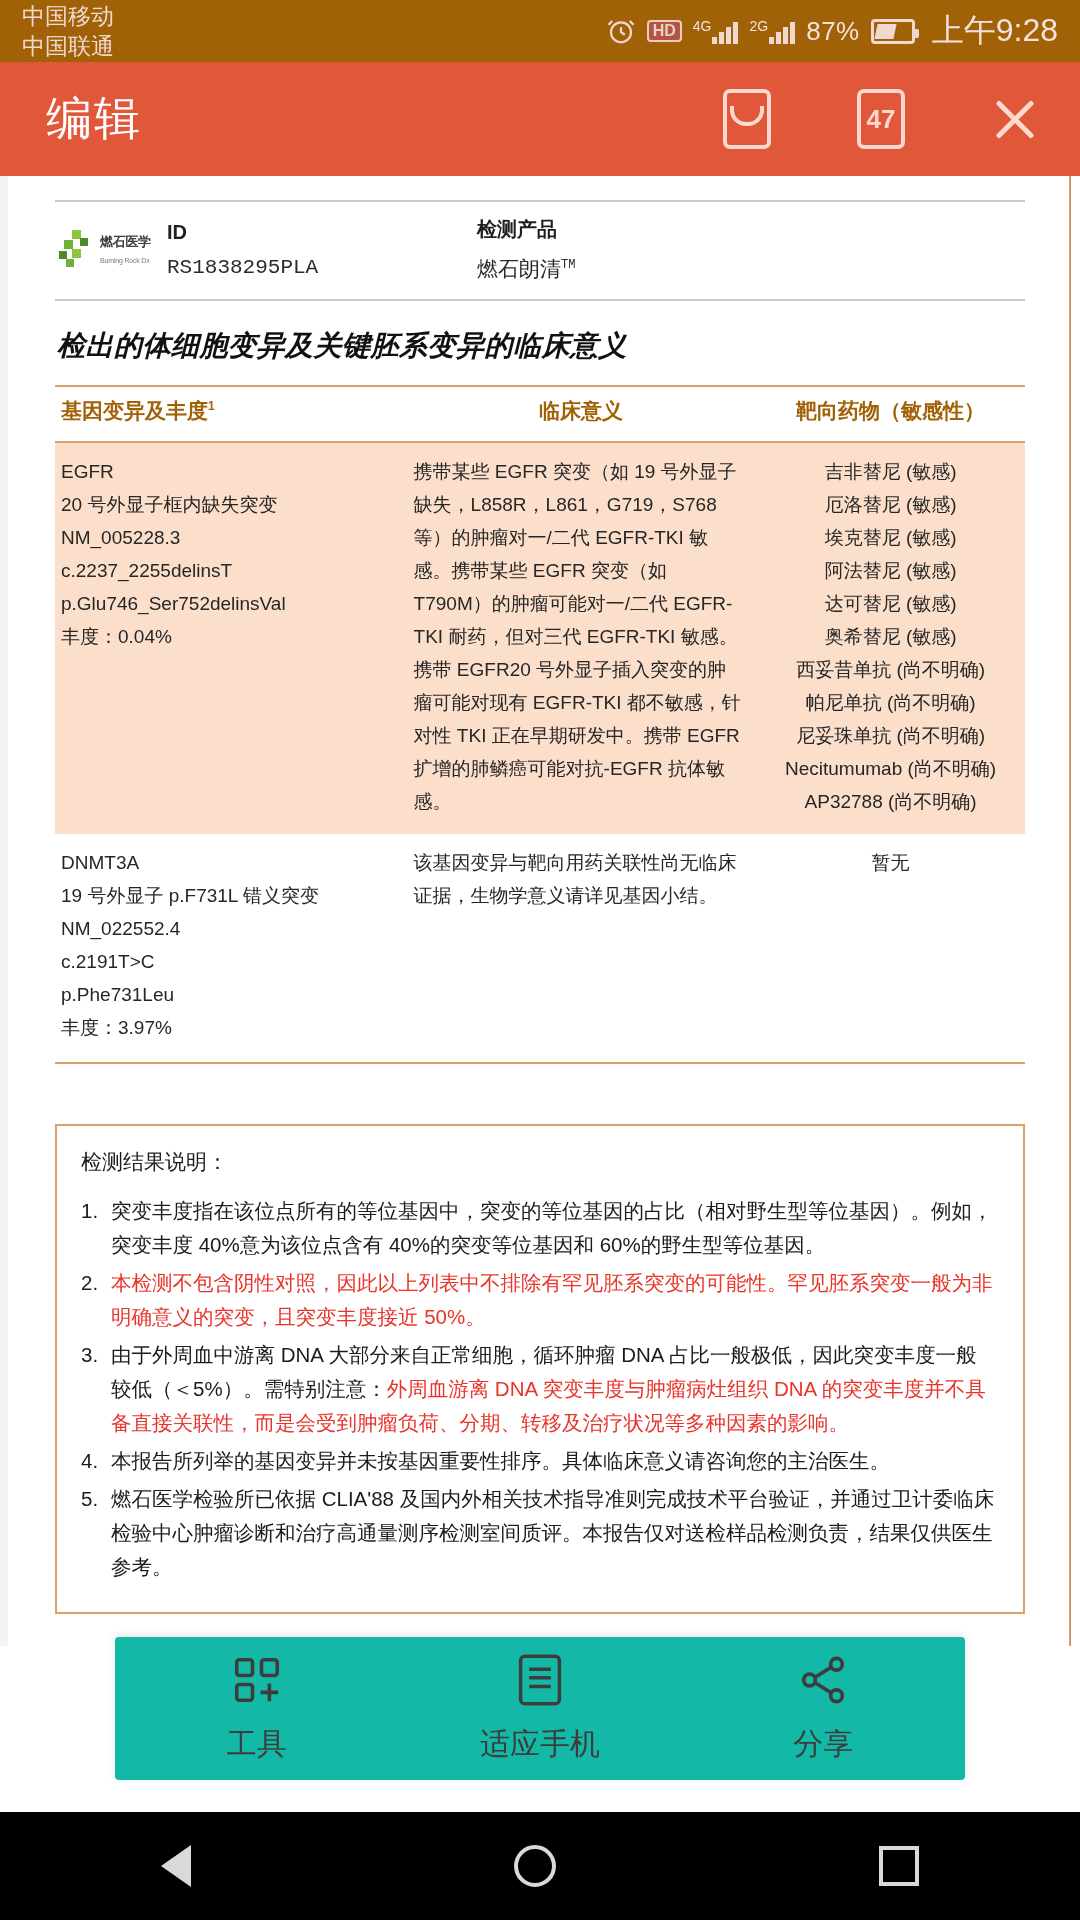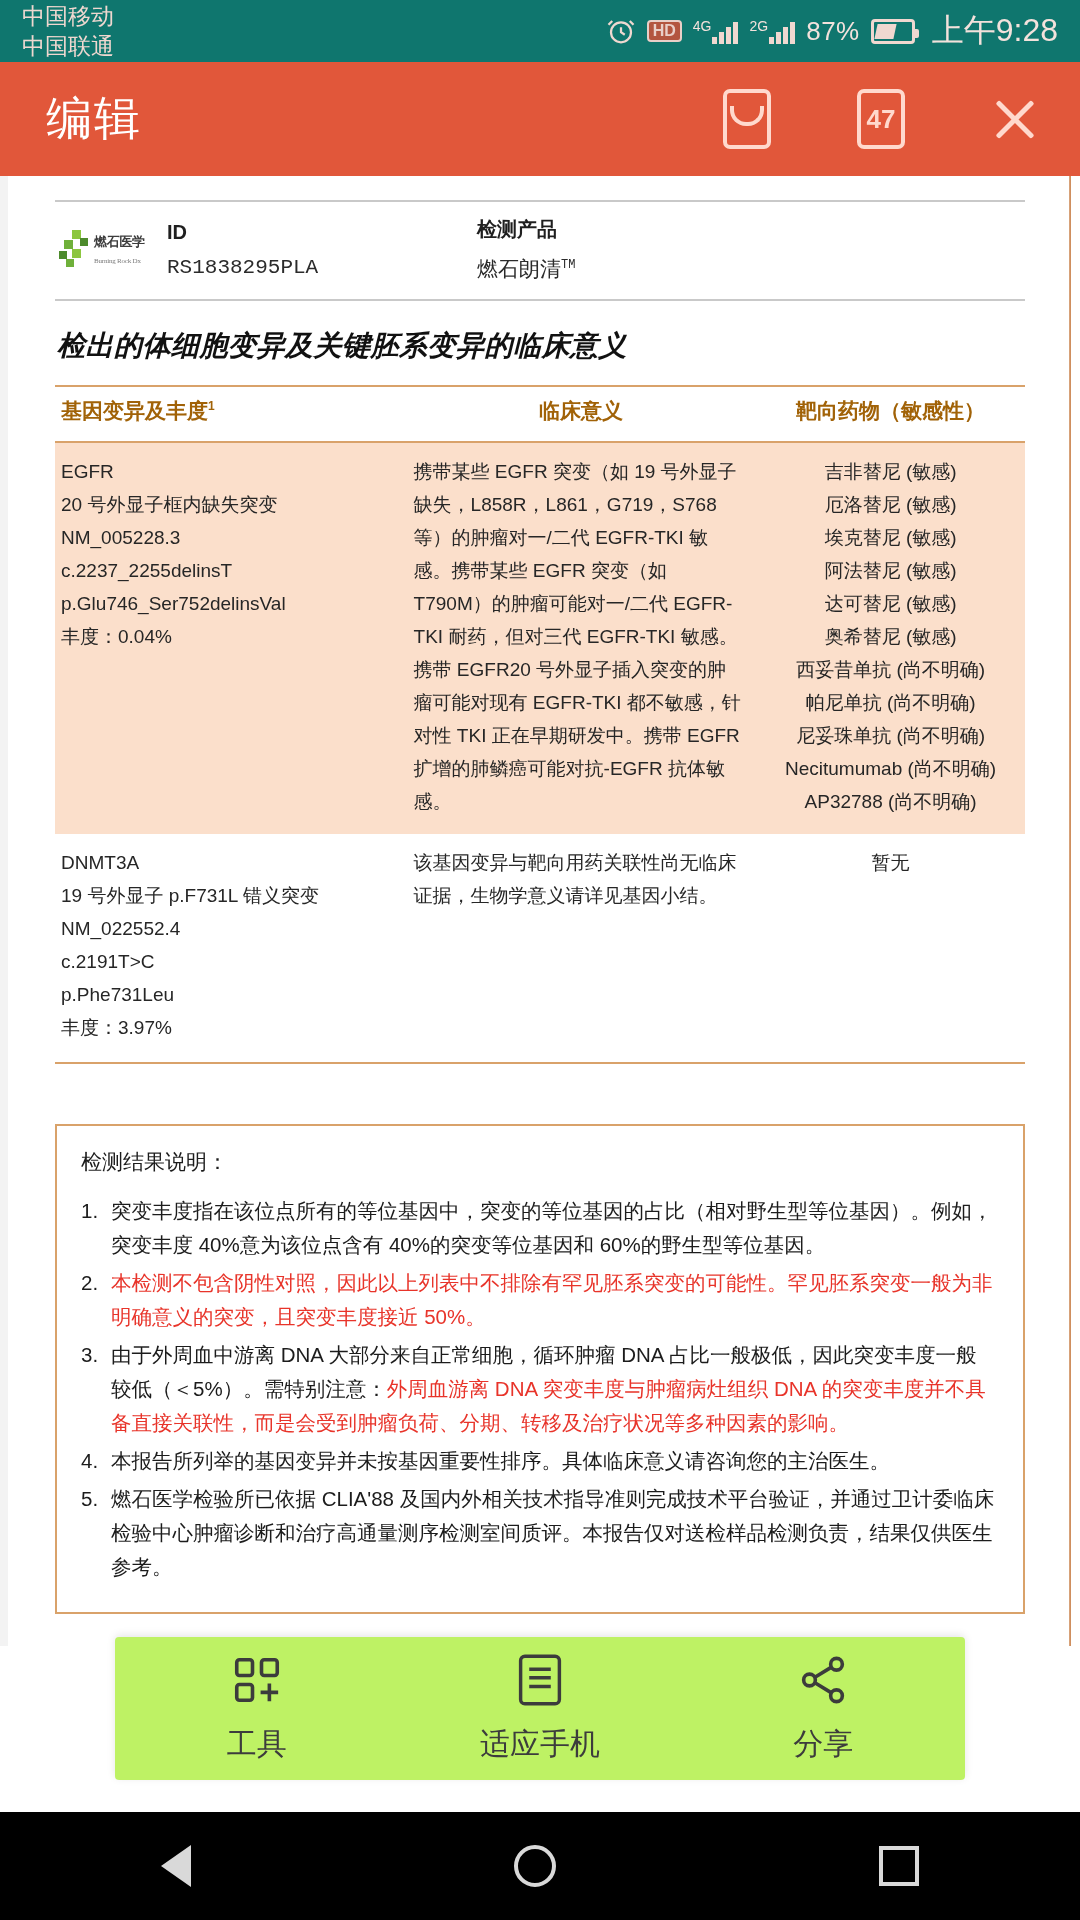--- a/index.html
+++ b/index.html
@@ -7,21 +7,21 @@
     width: 1080px; height: 1920px;
     background: #ffffff;
     font-family: "Liberation Sans", "DejaVu Sans", sans-serif;
     overflow: hidden;
   }
   .screen { position: relative; width: 1080px; height: 1920px; background: #fff; }
 
   
   .status-bar {
     position: absolute; top: 0; left: 0; width: 1080px; height: 62px;
-    background: #0f766e;
+    background: #a16207;
     display: flex; align-items: center; justify-content: space-between;
     padding: 0 22px;
   }
   .carriers { display: flex; flex-direction: column; justify-content: center;
     color: #f0d8d0; font-size: 23px; line-height: 30px; }
   .status-right { display: flex; align-items: center; gap: 11px; color: #f3e2dc; }
   .sb-ico { display: inline-flex; align-items: center; }
   .sb-hd {
     border: 2px solid #e9cfc8; border-radius: 4px; color: #e9cfc8;
     font-size: 16px; font-weight: bold; padding: 1px 4px; line-height: 1;
@@ -78,21 +78,21 @@
   .doc-edge-l { position:absolute; left:0; top:0; width:8px; height:100%; background:#f3f3f3; }
   .doc-edge-r { position:absolute; right:0; top:0; width:18px; height:100%;
     background: linear-gradient(90deg,#fff 0%,#fff 40%,#cf8f5e 42%,#cf8f5e 48%,#fff 50%,#fff 100%); }
   .doc-inner { padding: 16px 55px 0 55px; }
 
   
   .rpt-head {
     border-top: 2px solid #c9c9c9; border-bottom: 2px solid #c9c9c9;
     display: flex; align-items: center; padding: 14px 0 16px 0; margin-top: 8px;
   }
-  .logo { width: 112px; flex: 0 0 112px; display:flex; align-items:center; gap:5px;font-family:Liberation Serif, serif; }
+  .logo { width: 112px; flex: 0 0 112px; display:flex; align-items:center; gap:11px; }
   .logo-mark { width: 34px; height: 40px; position: relative; }
   .logo-mark i { position: absolute; display: block; background: #5a9e3c; }
   .logo-mark i:nth-child(1){ left:17px; top:0;  width:9px; height:9px; background:#8cc63f;}
   .logo-mark i:nth-child(2){ left:25px; top:8px; width:8px; height:8px; background:#4d8b2c;}
   .logo-mark i:nth-child(3){ left:9px;  top:10px;width:9px; height:9px; background:#6fb03a;}
   .logo-mark i:nth-child(4){ left:17px; top:19px;width:9px; height:9px; background:#8cc63f;}
   .logo-mark i:nth-child(5){ left:4px;  top:21px;width:8px; height:8px; background:#4d8b2c;}
   .logo-mark i:nth-child(6){ left:11px; top:29px;width:8px; height:8px; background:#6fb03a;}
   .logo-txt { line-height: 1.05; }
   .logo-cn { font-size: 13px; color: #3d3d3d; font-weight: bold; letter-spacing:-.3px;}
@@ -140,21 +140,21 @@
   .red { color: #e8342a; }
 
   .page-num {
     display: flex; align-items: center; justify-content: flex-end; gap: 8px;
     font-size: 21px; color: #7a7a7a; padding: 34px 40px 0 0;
   }
 
   
   .toolbar {
     position: absolute; left: 115px; bottom: 140px; width: 850px; height: 143px;
-    background: #bef264; border-radius: 4px;
+    background: #14b8a6; border-radius: 4px;
     box-shadow: 0 -2px 8px rgba(0,0,0,.10);
     display: flex; align-items: center;
   }
   .tb-item { flex: 1; display: flex; flex-direction: column; align-items: center; gap: 16px; }
   .tb-label { font-size: 30px; color: #3c3c3c; }
   .tb-ico { height: 56px; display:flex; align-items:center; justify-content:center; }
 
   
   .navbar {
     position: absolute; left: 0; bottom: 0; width: 1080px; height: 108px;

